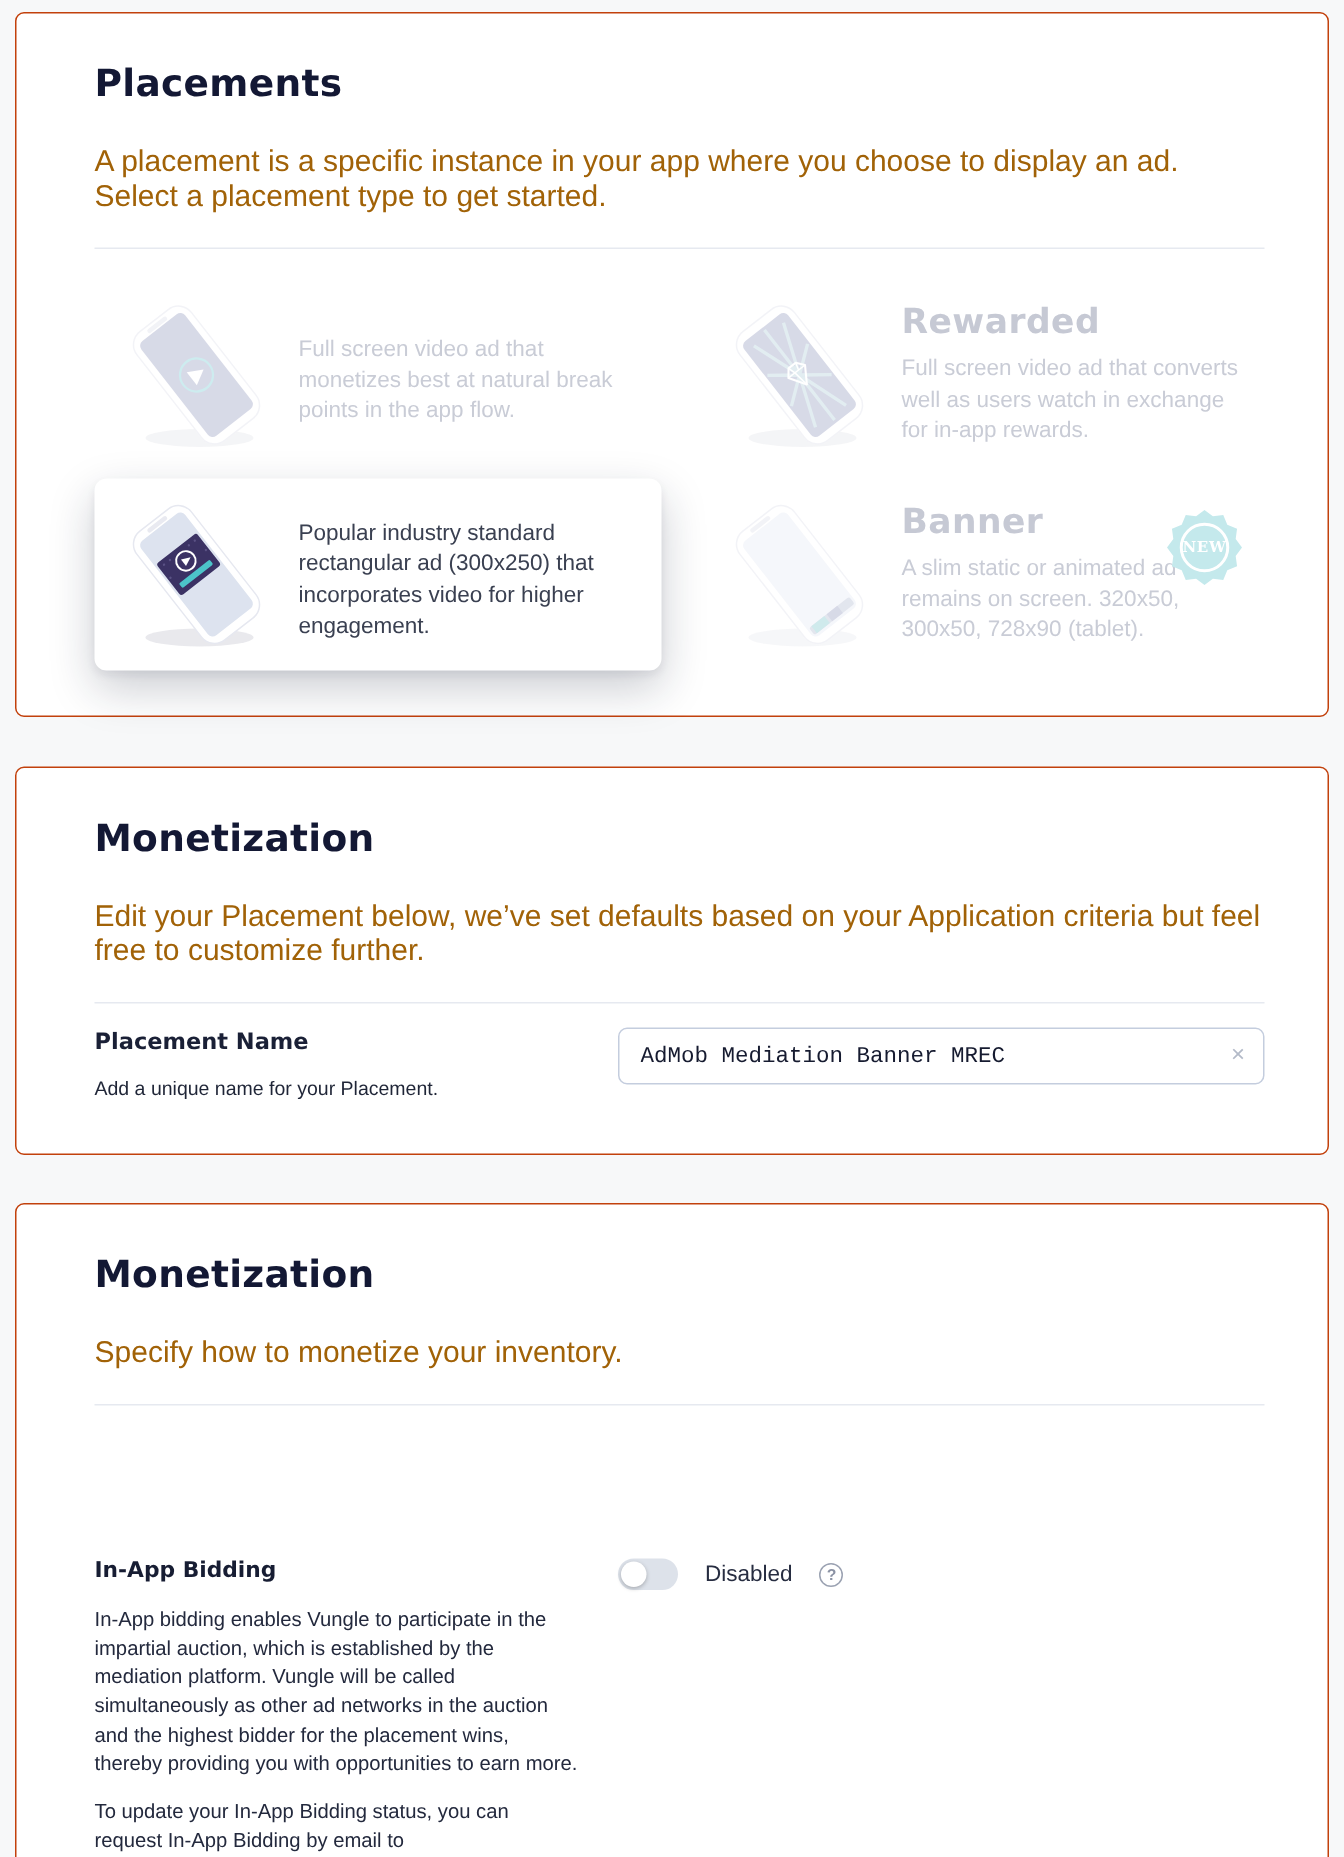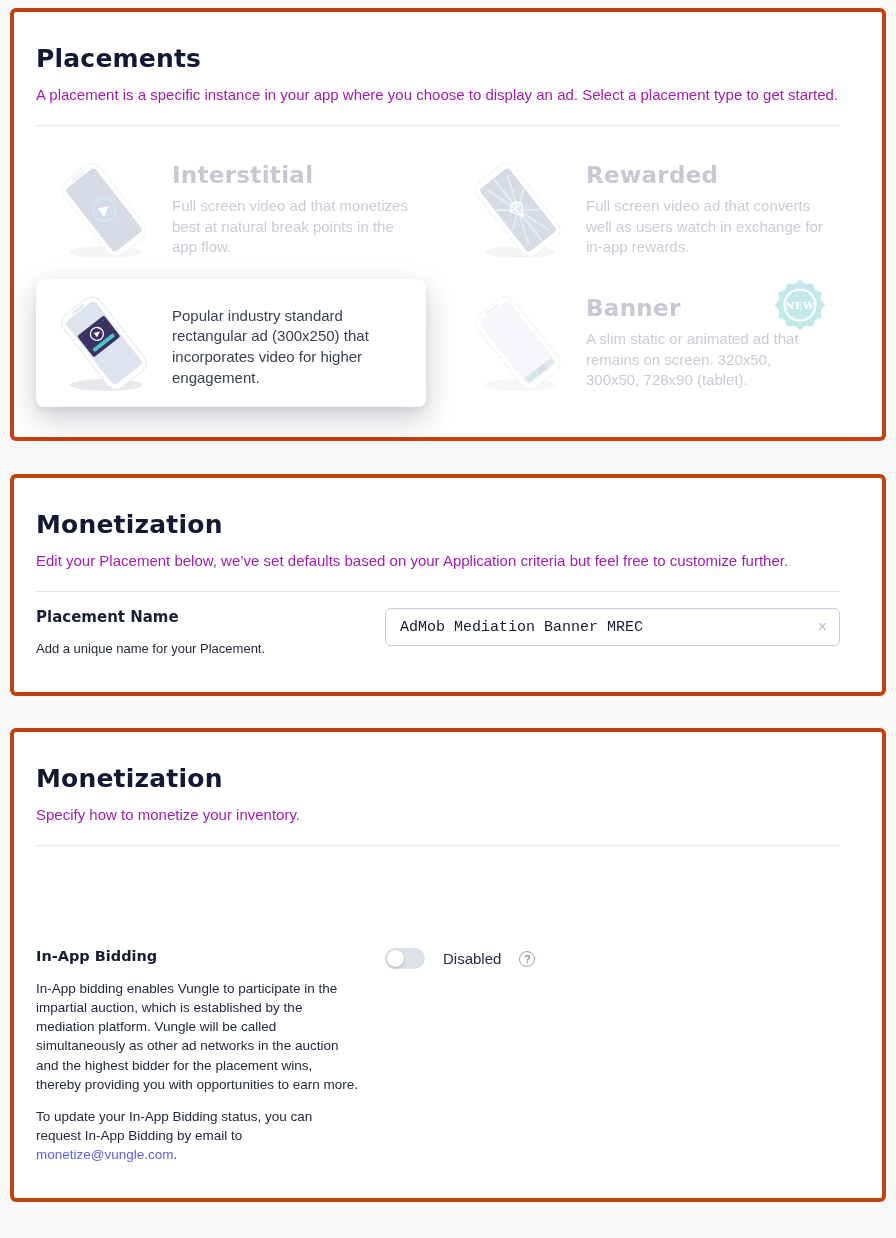--- a/index.html
+++ b/index.html
@@ -1,40 +1,40 @@
 <!DOCTYPE html>
 <html><head>
 <meta charset="utf-8">
 <style>
   *{box-sizing:border-box;margin:0;padding:0}
   html,body{width:896px}
   body{background:#f7f8f9;font-family:"Liberation Sans",sans-serif;color:#23293d}
 
-  .panel{margin:0 10px;background:#fff;border:4px solid #c2410c;border-radius:6px;padding:32px 42px 30px 22px}
+  .panel{margin:0 10px;background:#fff;border:1px solid #c2410c;border-radius:6px;padding:32px 42px 30px 52px}
   #panel-placements{margin-top:8px}
   #panel-customization{margin-top:33px;padding-bottom:36px}
   #panel-monetization{margin-top:32px;padding-bottom:34px}
 
   .sec-title{font-family:"DejaVu Sans",sans-serif;font-size:25px;font-weight:700;color:#131834;letter-spacing:.2px}
-  .sec-sub{margin-top:13px;font-size:15px;color:#a21caf}
+  .sec-sub{margin-top:27px;font-size:20px;color:#a16207}
   .sec-divider{margin-top:22px;border-top:1px solid #e6e9f0}
 
   
   .ptype-grid{margin-top:20px;display:grid;grid-template-columns:1fr 1fr;column-gap:24px;row-gap:5px}
   .ptype{display:flex;align-items:center;min-height:128px;padding:8px 4px;position:relative;cursor:pointer}
   .ptype.selected{background:#fff;border-radius:8px;box-shadow:0 3px 6px rgba(25,30,55,.07),0 12px 30px rgba(25,30,55,.22)}
   .ptype-icon{width:128px;flex:0 0 128px;display:flex;justify-content:center}
   .ptype-icon.faded{opacity:.55}
   .ptype-text{flex:1;padding:0 8px 0 4px}
   .ptype-title{font-family:"DejaVu Sans",sans-serif;font-size:23px;font-weight:700;letter-spacing:.3px;color:#c6c9d4}
   .ptype-desc{margin-top:8px;font-size:15px;line-height:1.38;color:#c9ccd6;max-width:268px}
   .ptype.selected .ptype-title{color:#14182f}
   .ptype.selected .ptype-desc{color:#3a4051}
 
-  .new-badge{position:absolute;top:0;right:14px;width:52px;height:52px}
+  .new-badge{position:absolute;top:20px;right:14px;width:52px;height:52px}
   .new-badge .badge-label{position:absolute;inset:0;display:flex;align-items:center;justify-content:center;
     color:#fff;font-size:10px;font-weight:700;letter-spacing:.5px;font-family:"DejaVu Serif",serif}
 
   
   .field-row{margin-top:16px;display:flex;align-items:flex-start}
   .field-left{width:349px;flex:0 0 349px;padding-right:30px}
   .field-label{font-size:15px;font-weight:700;color:#1a2036;font-family:"DejaVu Sans",sans-serif}
   .field-helper{margin-top:15px;font-size:13px;color:#1f2537}
   .input-wrap{flex:1;position:relative}
   input.text-input{width:100%;height:38px;border:1px solid #c4cdde;border-radius:6px;padding:0 36px 0 14px;
@@ -73,21 +73,20 @@
           <g transform="rotate(-38 60 53)">
             <rect x="37" y="7" width="46" height="92" rx="11" fill="#ffffff" stroke="#e9eaf1"></rect>
             <rect x="41.5" y="13" width="37" height="80" rx="4" fill="#b8bcd5"></rect>
             <rect x="52" y="9" width="16" height="3" rx="1.5" fill="#e9eaf1"></rect>
             <circle cx="60" cy="53" r="11" fill="none" stroke="#a6dde3" stroke-width="1.5"></circle>
             <path d="M56 47.5 L66 53 L56 58.5 Z" fill="#ffffff"></path>
           </g>
         </svg>
       </div>
       <div class="ptype-text">
-        <div class="ptype-title">Interstitial</div>
         <div class="ptype-desc">Full screen video ad that monetizes best at natural break points in the app flow.</div>
       </div>
     </div>
 
     <div class="ptype">
       <div class="ptype-icon faded">
         <svg width="120" height="106" viewBox="0 0 120 106">
           <ellipse cx="62" cy="95" rx="36" ry="6" fill="rgba(70,75,110,.10)"></ellipse>
           <g transform="rotate(-38 60 53)">
             <rect x="37" y="7" width="46" height="92" rx="11" fill="#ffffff" stroke="#e9eaf1"></rect>

